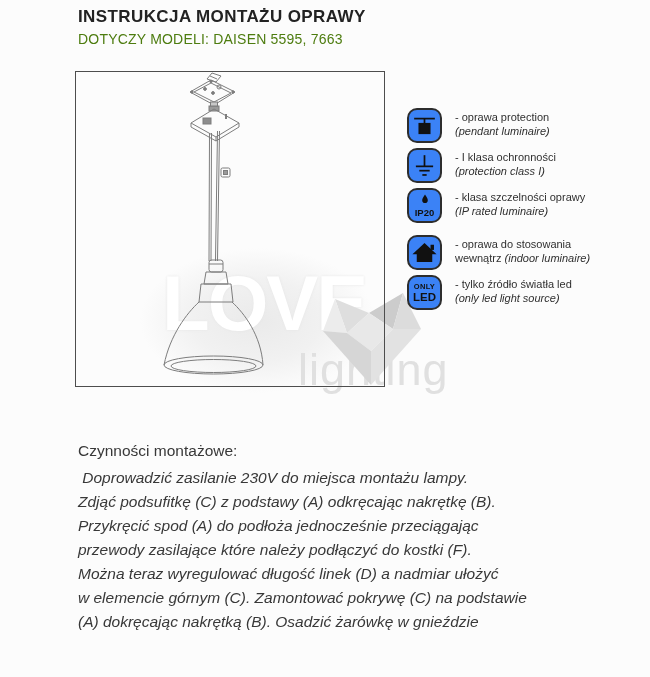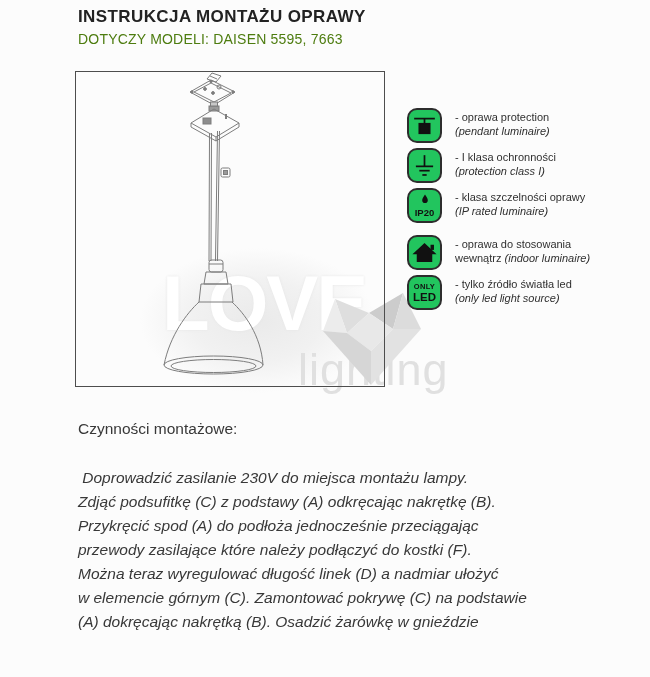--- a/index.html
+++ b/index.html
@@ -26,30 +26,30 @@
 
   
   .lamp-svg { position:absolute; left:75px; top:71px; z-index:2; }
   .frame { position:absolute; left:75px; top:71px; width:310px; height:316px;
     border:1px solid #4d4d4d; background:transparent; z-index:4; pointer-events:none; }
 
   
   .legend { position:absolute; left:407px; top:108px; width:235px; z-index:5; }
   .lrow { position:absolute; left:0; display:flex; align-items:flex-start; }
   .licon { position:relative; width:35px; height:35px; flex:0 0 35px;
-    border:2px solid #2d2d2d; border-radius:10px; background:#22c55e;
+    border:2px solid #2d2d2d; border-radius:10px; background:#3b82f6;
     display:flex; flex-direction:column; align-items:center; justify-content:center; }
   .ltext { margin-left:13px; padding-top:3px; font-size:11px; line-height:13.5px; color:#303030; }
   .en { font-style:italic; }
   .ip-label { font-size:9.5px; font-weight:bold; color:#111; line-height:10px; margin-top:1px; }
   .only-word { font-size:7.5px; font-weight:bold; color:#111; line-height:8px; letter-spacing:.3px; }
   .led-word { font-size:11.5px; font-weight:bold; color:#111; line-height:12px; }
 
   
-  .heading { position:absolute; left:78px; top:420px; font-size:15.5px; color:#383838; }
+  .heading { position:absolute; left:78px; top:442px; font-size:15.5px; color:#383838; }
   .paragraph { position:absolute; left:78px; top:466px; width:540px; }
   .pline { font-size:15.5px; line-height:24px; color:#383838; white-space:pre;font-style:italic; }
   .warning { position:absolute; left:78px; top:644px; font-size:15.5px; color:#383838; }
 </style>
 </head>
 <body>
 
 <div class="page">
 
   <div class="hdr">

